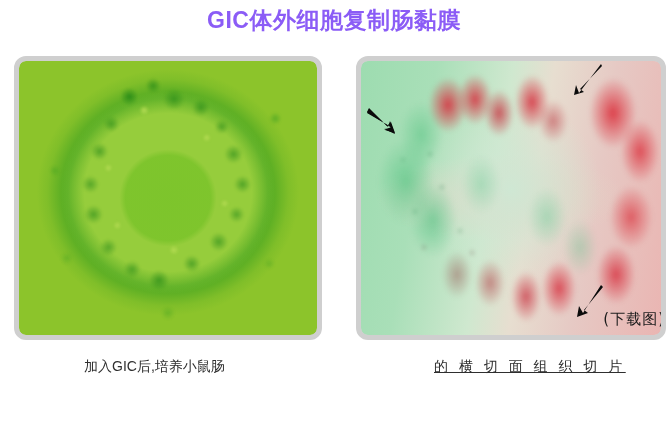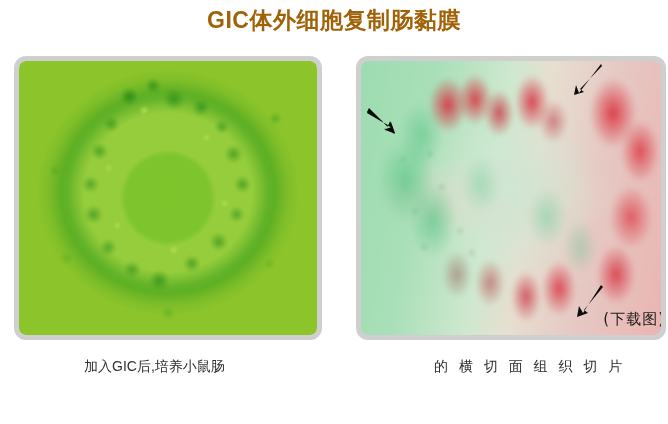--- a/index.html
+++ b/index.html
@@ -25,21 +25,21 @@
   
   .page-title {
     position: absolute;
     left: 0;
     top: 5px;
     width: 668px;
     text-align: center;
     font-size: 23px;
     font-weight: bold;
     letter-spacing: 0.5px;
-    color: #a16207;
+    color: #8b5cf6;
     line-height: 30px;
     white-space: nowrap;
   }
 
   
   .figure {
     position: absolute;
     top: 56px;
     box-sizing: border-box;
     border: 5px solid #cfcfcf;
@@ -177,21 +177,21 @@
   .caption {
     position: absolute;
     top: 356px;
     font-size: 14px;
     line-height: 20px;
     color: #2f2f2f;
     white-space: nowrap;
   }
   .caption-left { left: 84px; }
   .caption-right { left: 434px; }
-  .caption .line-spaced { letter-spacing: 3.5px; }
+  .caption .line-spaced { letter-spacing: 3.5px; text-decoration: underline; }
 </style>
 </head>
 <body>
 
 <div id="page">
 
   <div class="page-title">GIC体外细胞复制肠黏膜</div>
 
   <div class="figure figure-left">
     <div class="figure-inner micrograph-green">

